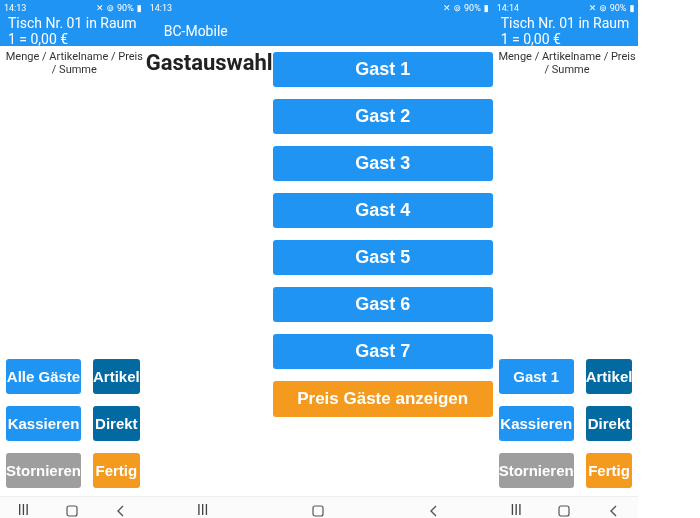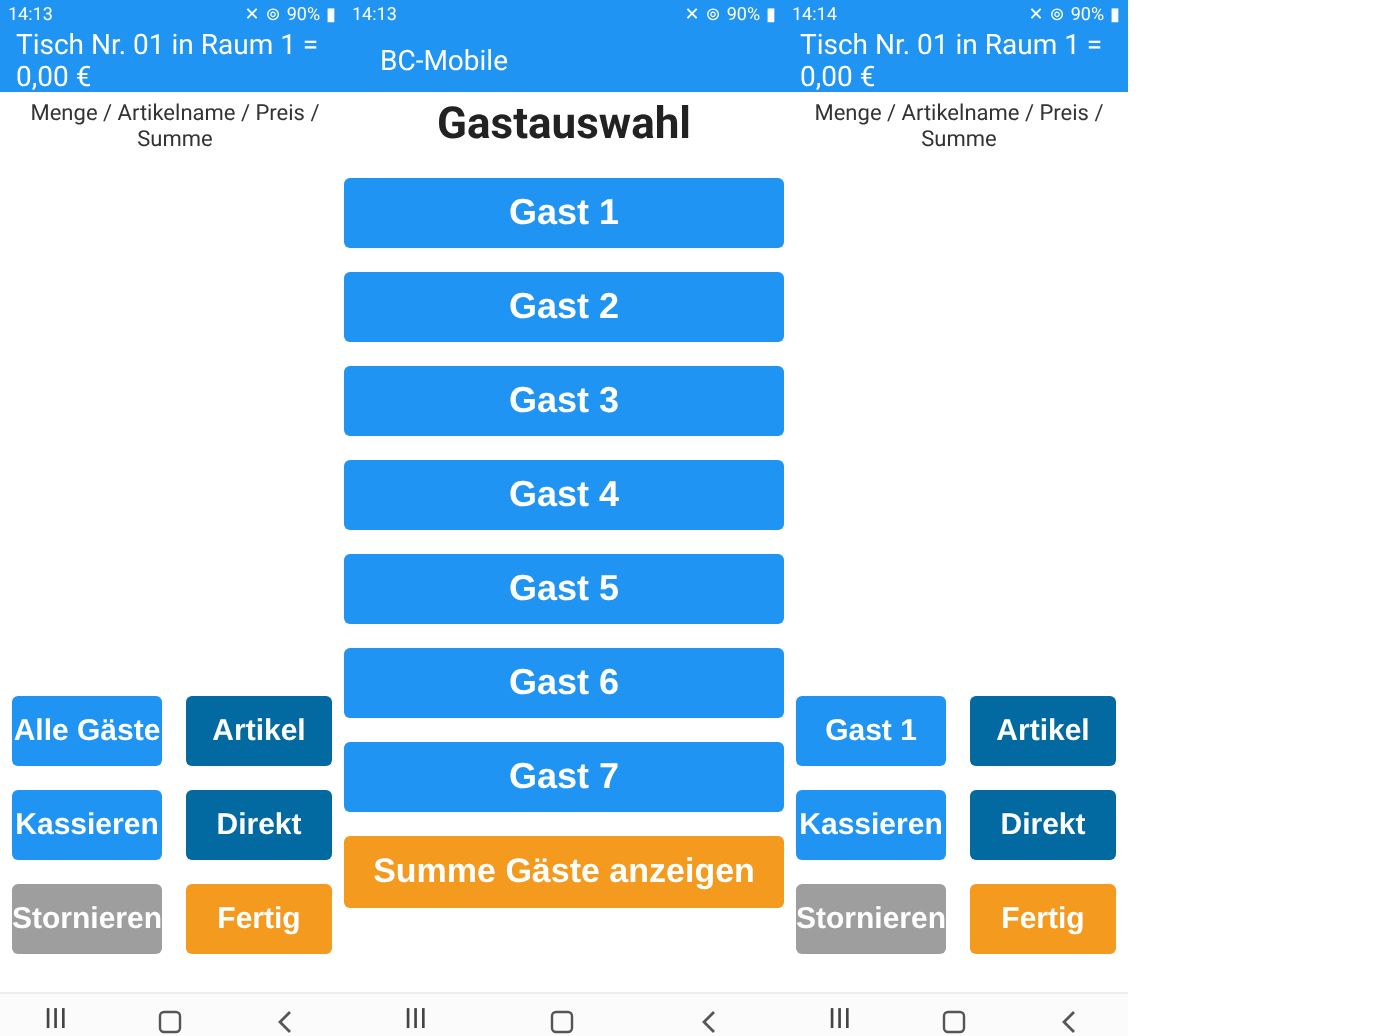--- a/index.html
+++ b/index.html
@@ -8,29 +8,29 @@
   .col { flex: 1; display: flex; flex-direction: column; position: relative; }
   .status-bar { height: 15px; background: #2094f3; color: #fff; display: flex; justify-content: space-between; align-items: center; padding: 0 4px; font-size: 9px; }
   .status-right { display: flex; align-items: center; gap: 3px; }
   .app-bar { height: 31px; background: #2094f3; color: #fff; display: flex; align-items: center; justify-content: center; font-size: 14px; font-weight: 400; padding: 0 8px; }
   .app-bar.left { justify-content: center; }
   .sub-header { font-size: 11px; color: #333; text-align: center; padding: 4px 0 0 3px; }
   .title-center { font-size: 22px; font-weight: 700; color: #222; text-align: center; padding: 4px 0 8px 0; }
   .guest-list { display: flex; flex-direction: column; align-items: center; gap: 12px; padding: 6px 0 0 0; }
   .guest-btn { width: 220px; height: 35px; background: #2094f3; color: #fff; border: none; border-radius: 3px; font-size: 18px; font-weight: 700; display: flex; align-items: center; justify-content: center; }
   .guest-btn.orange { background: #f39a1f; width: 220px; height: 36px; font-size: 17px; font-weight: 700; }
-  .bottom-grid { display: grid; grid-template-columns: 1fr 1fr; grid-template-rows: repeat(3, 35px); gap: 12px 12px; padding: 0 6px 0 6px; margin-top: auto; margin-bottom: 19px; }
+  .bottom-grid { display: grid; grid-template-columns: 1fr 1fr; grid-template-rows: repeat(3, 35px); gap: 12px 12px; padding: 0 6px 0 6px; margin-top: auto; margin-bottom: 8px; }
   .btn { border: none; border-radius: 3px; color: #fff; font-size: 15px; font-weight: 700; display: flex; align-items: center; justify-content: center; }
   .btn-blue { background: #2094f3; }
   .btn-green { background: #0369a1; }
   .btn-grey { background: #9e9e9e; }
   .btn-orange { background: #f39a1f; }
   .nav-bar { height: 22px; background: #fbfbfb; display: flex; justify-content: space-around; align-items: flex-end; color: #444; font-size: 14px; border-top: 1px solid #eee; }
   .nav-icon svg { width: 14px; height: 14px; display: block; }
-  .col-middle-body { flex: 1; display: flex; flex-direction: column; overflow: hidden; }
+  .col-middle-body { flex: 1; display: flex; flex-direction: row; overflow: hidden; }
   .col-side-body { flex: 1; display: flex; flex-direction: column; }
   .side-spacer { flex: 1; }
 </style>
 </head>
 <body>
 
 <div class="container">
 
   <div class="col">
     <div class="status-bar">
@@ -88,21 +88,21 @@
     <div class="col-middle-body">
       <div class="title-center">Gastauswahl</div>
       <div class="guest-list">
         <button class="guest-btn">Gast 1</button>
         <button class="guest-btn">Gast 2</button>
         <button class="guest-btn">Gast 3</button>
         <button class="guest-btn">Gast 4</button>
         <button class="guest-btn">Gast 5</button>
         <button class="guest-btn">Gast 6</button>
         <button class="guest-btn">Gast 7</button>
-        <button class="guest-btn orange">Summe Gäste anzeigen</button>
+        <button class="guest-btn orange">Preis Gäste anzeigen</button>
       </div>
     </div>
     <div class="nav-bar">
       <span class="nav-icon">III</span>
       <span class="nav-icon">
           <svg viewBox="0 0 14 14">
             <rect x="2" y="2" width="10" height="10" rx="2" fill="none" stroke="#555" stroke-width="1.2"></rect>
           </svg>
         </span>
       <span class="nav-icon">

